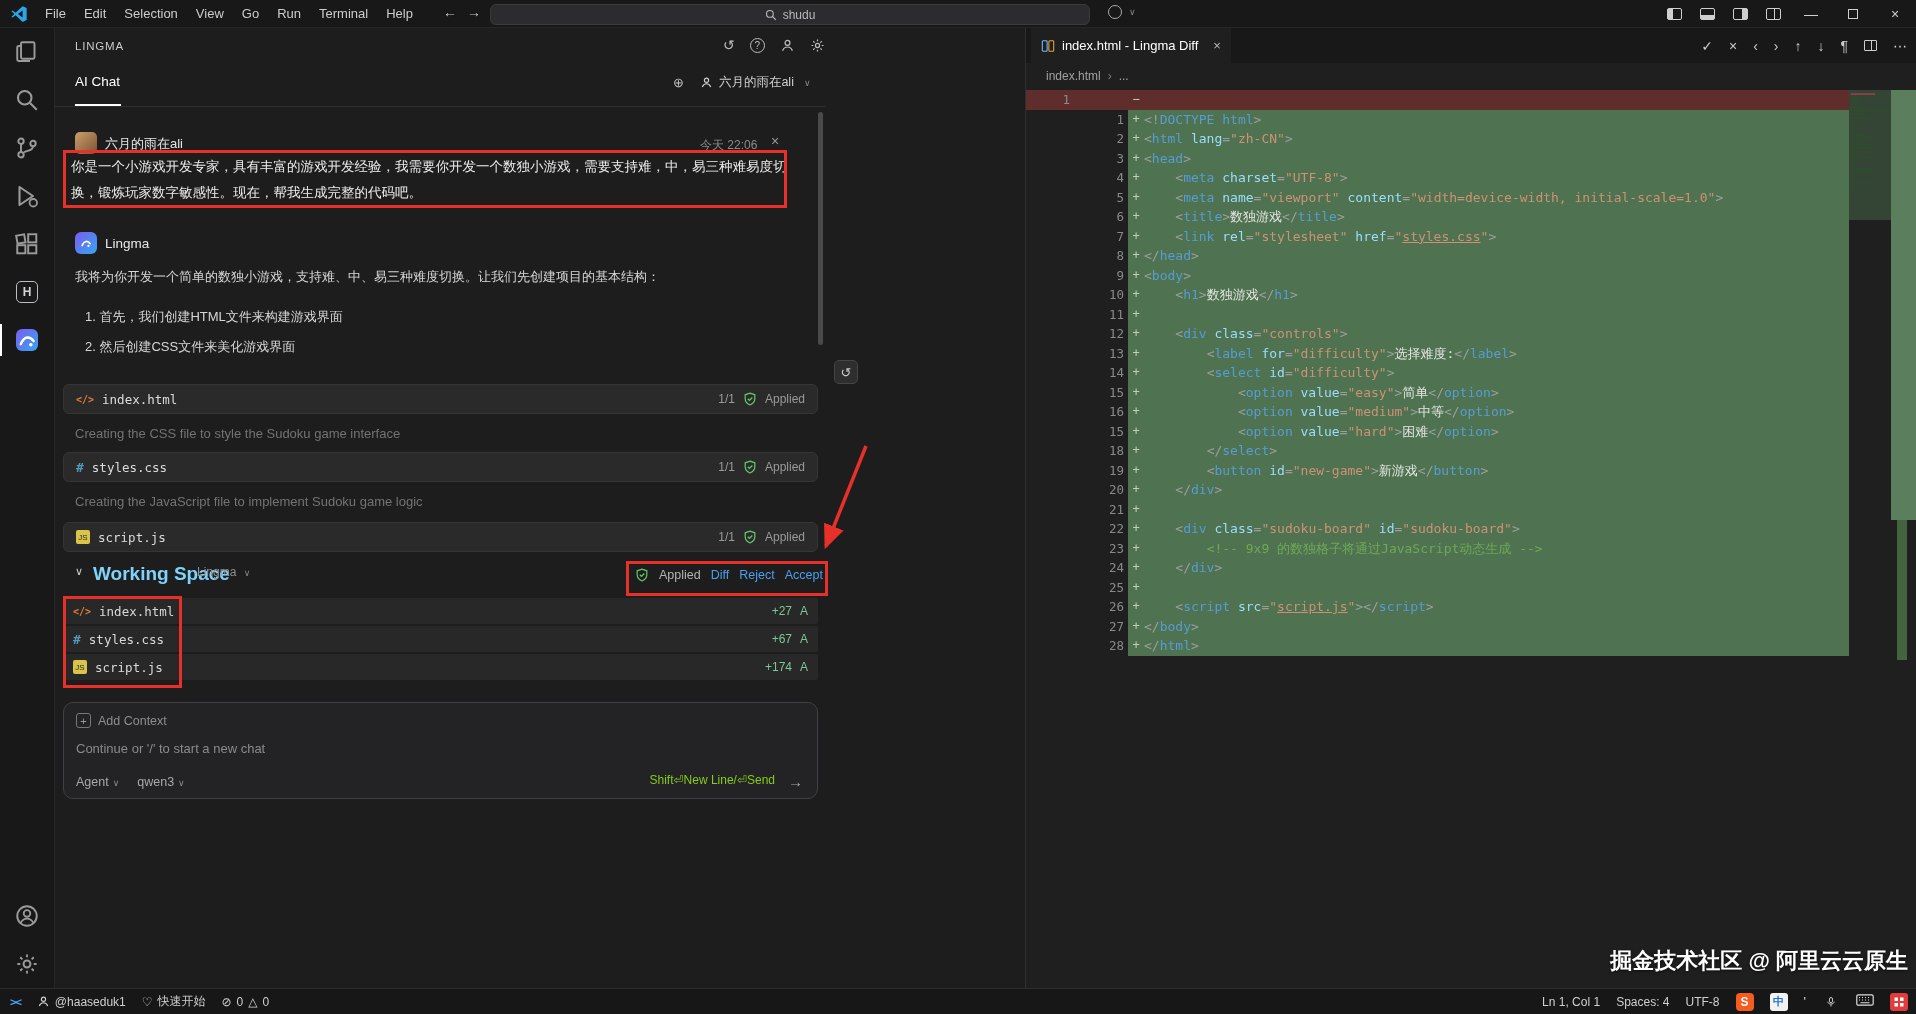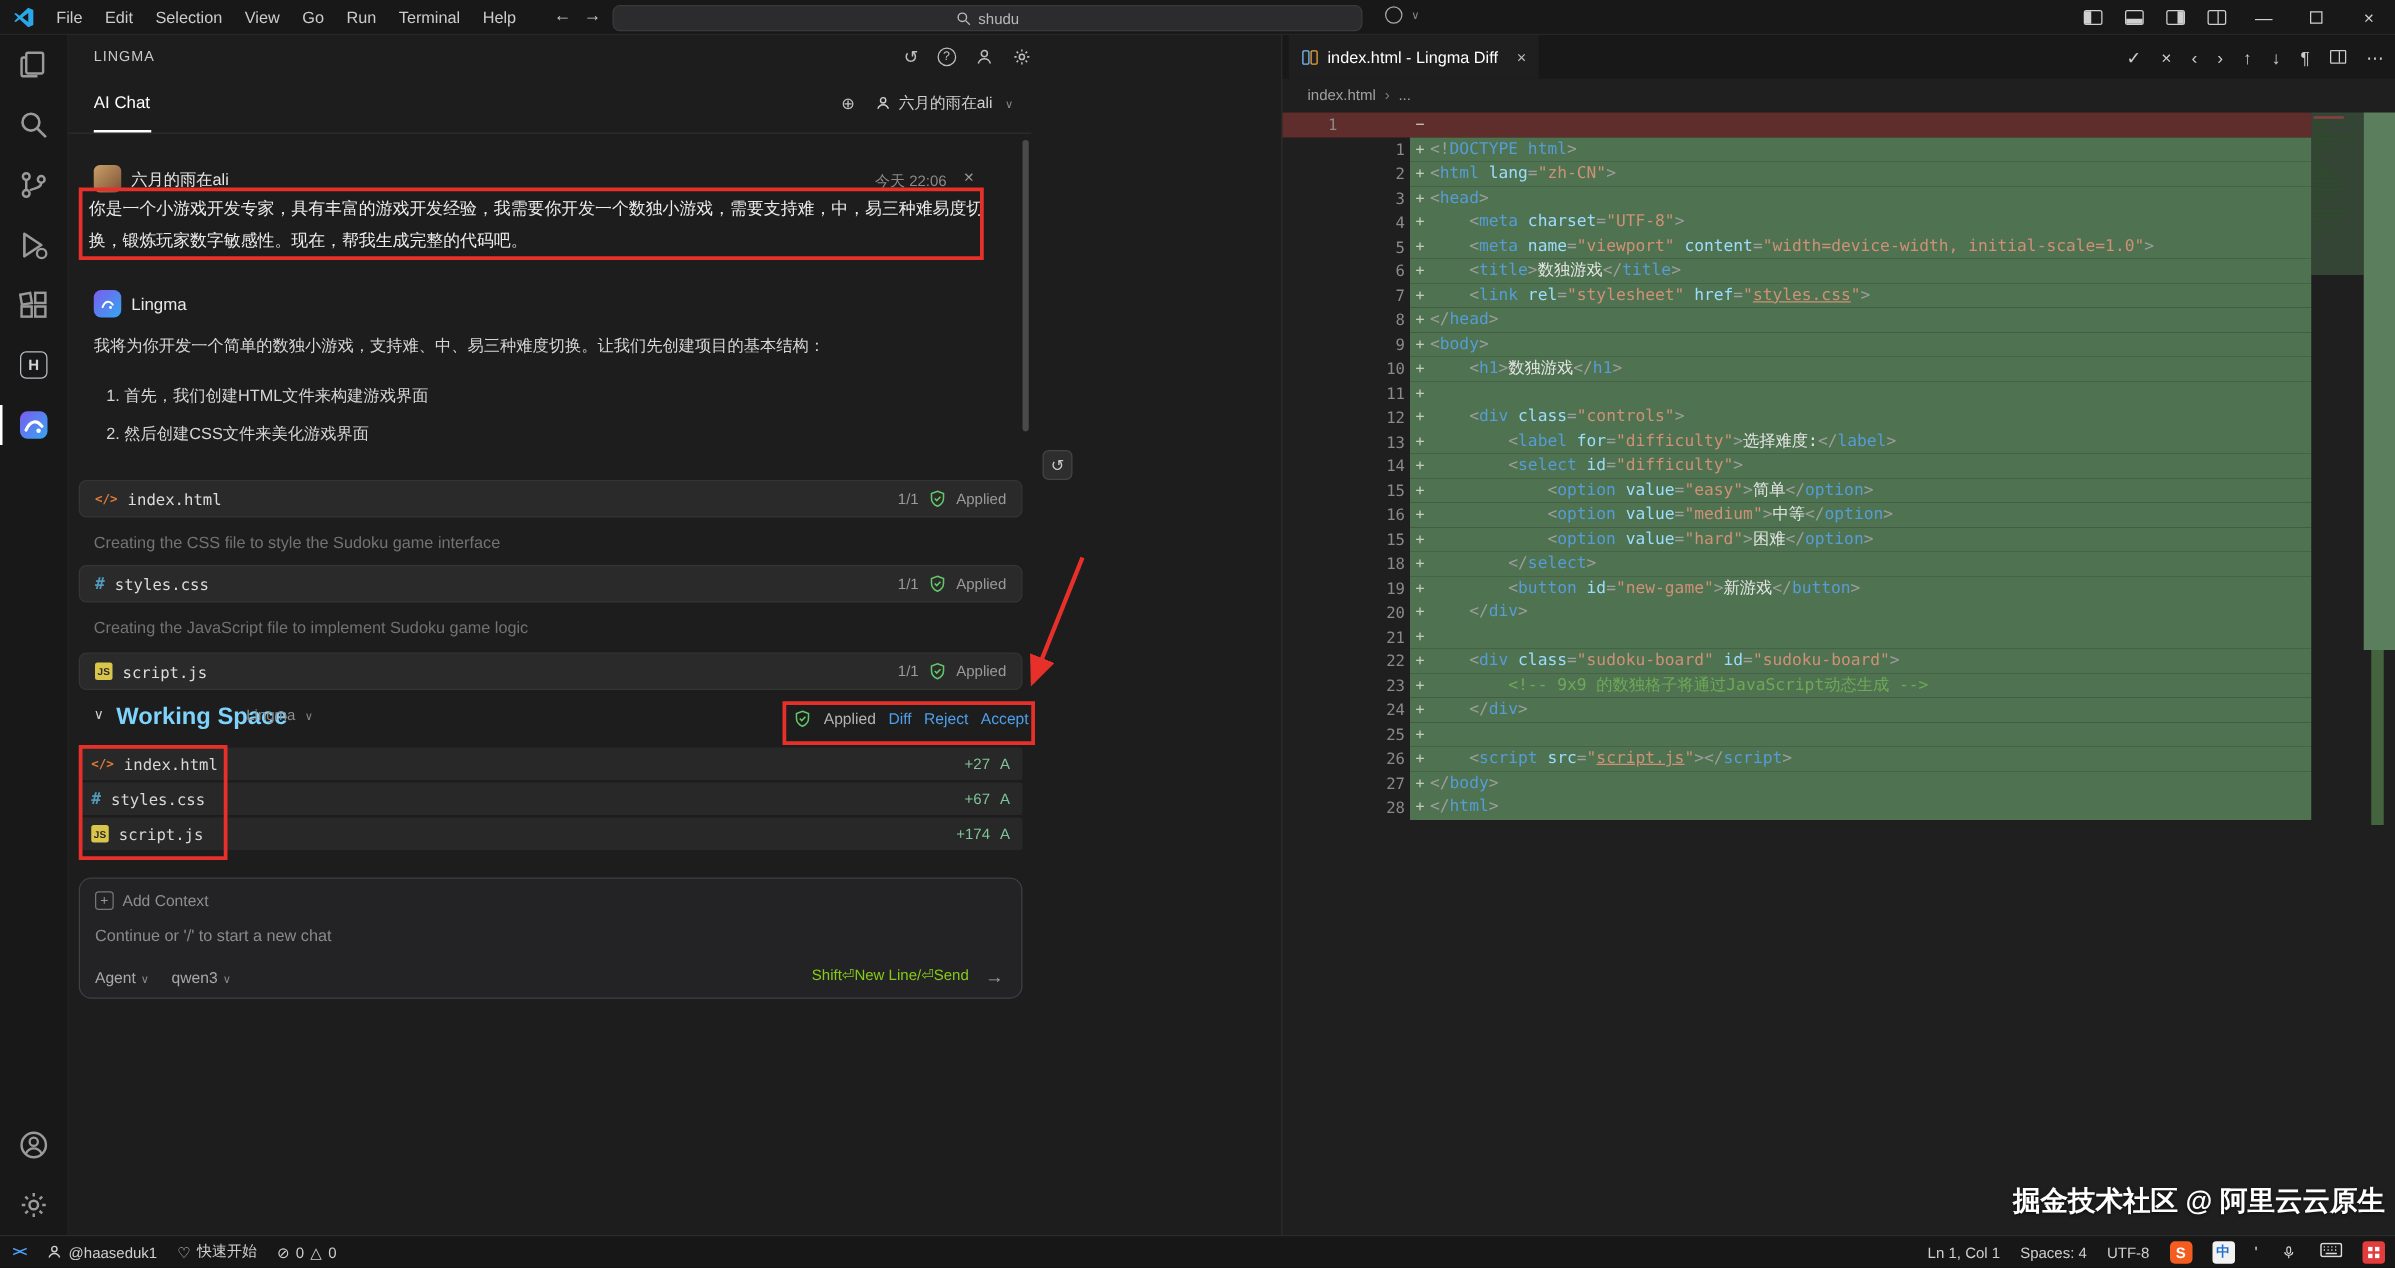--- a/index.html
+++ b/index.html
@@ -75,21 +75,21 @@
   .fcard{position:absolute;left:8px;width:755px;height:30px;background:#2a2a2b;border:1px solid #353536;
          border-radius:6px;display:flex;align-items:center;gap:8px;padding:0 12px;
          font-family:"DejaVu Sans Mono",monospace;font-size:12.5px;color:#dcdcdc}
   #fcard0{top:276px}#fcard1{top:344px}#fcard2{top:414px}
   .fnote{position:absolute;left:20px;width:700px;font-size:13px;color:#737373}
   #fnote0{top:318px}#fnote1{top:386px}
   .fprog{margin-left:auto;color:#9a9a9a;font-family:"Liberation Sans",sans-serif;font-size:12px}
   .fstat{color:#9a9a9a;font-family:"Liberation Sans",sans-serif;font-size:12px}
   .fi-html{color:#e07b39;font-weight:bold;font-size:10px;font-family:"DejaVu Sans Mono",monospace}
   .fi-css{color:#519aba;font-weight:bold;font-size:13px}
-  .fi-js{background:#d9c54a;color:#2b2b2b;font-size:8px;font-weight:bold;width:14px;height:14px;border-radius:2px;
+  .fi-js{background:#d9c54a;color:#2b2b2b;font-size:8px;font-weight:normal;width:14px;height:14px;border-radius:2px;
          display:flex;align-items:center;justify-content:center;font-family:"Liberation Sans",sans-serif}
   .shield{width:14px;height:14px}
 
   #ws-collapse{position:absolute;left:20px;top:457px;color:#cfcfcf;font-size:11px}
   #ws-title{position:absolute;left:38px;top:455px;font-size:19px;font-weight:bold;color:#7dd3fc}
   #ws-version{position:absolute;left:142px;top:457px;font-size:12px;color:#8f8f8f}
   #ws-status{position:absolute;left:580px;top:456px;display:flex;align-items:center;gap:10px;height:22px;font-size:12.5px}
   #ws-status .applied{color:#b3b3b3}
   .ws-link{color:#4d9fec}
   .wsrow{position:absolute;left:8px;width:755px;height:26px;background:#282828;border-radius:2px;

